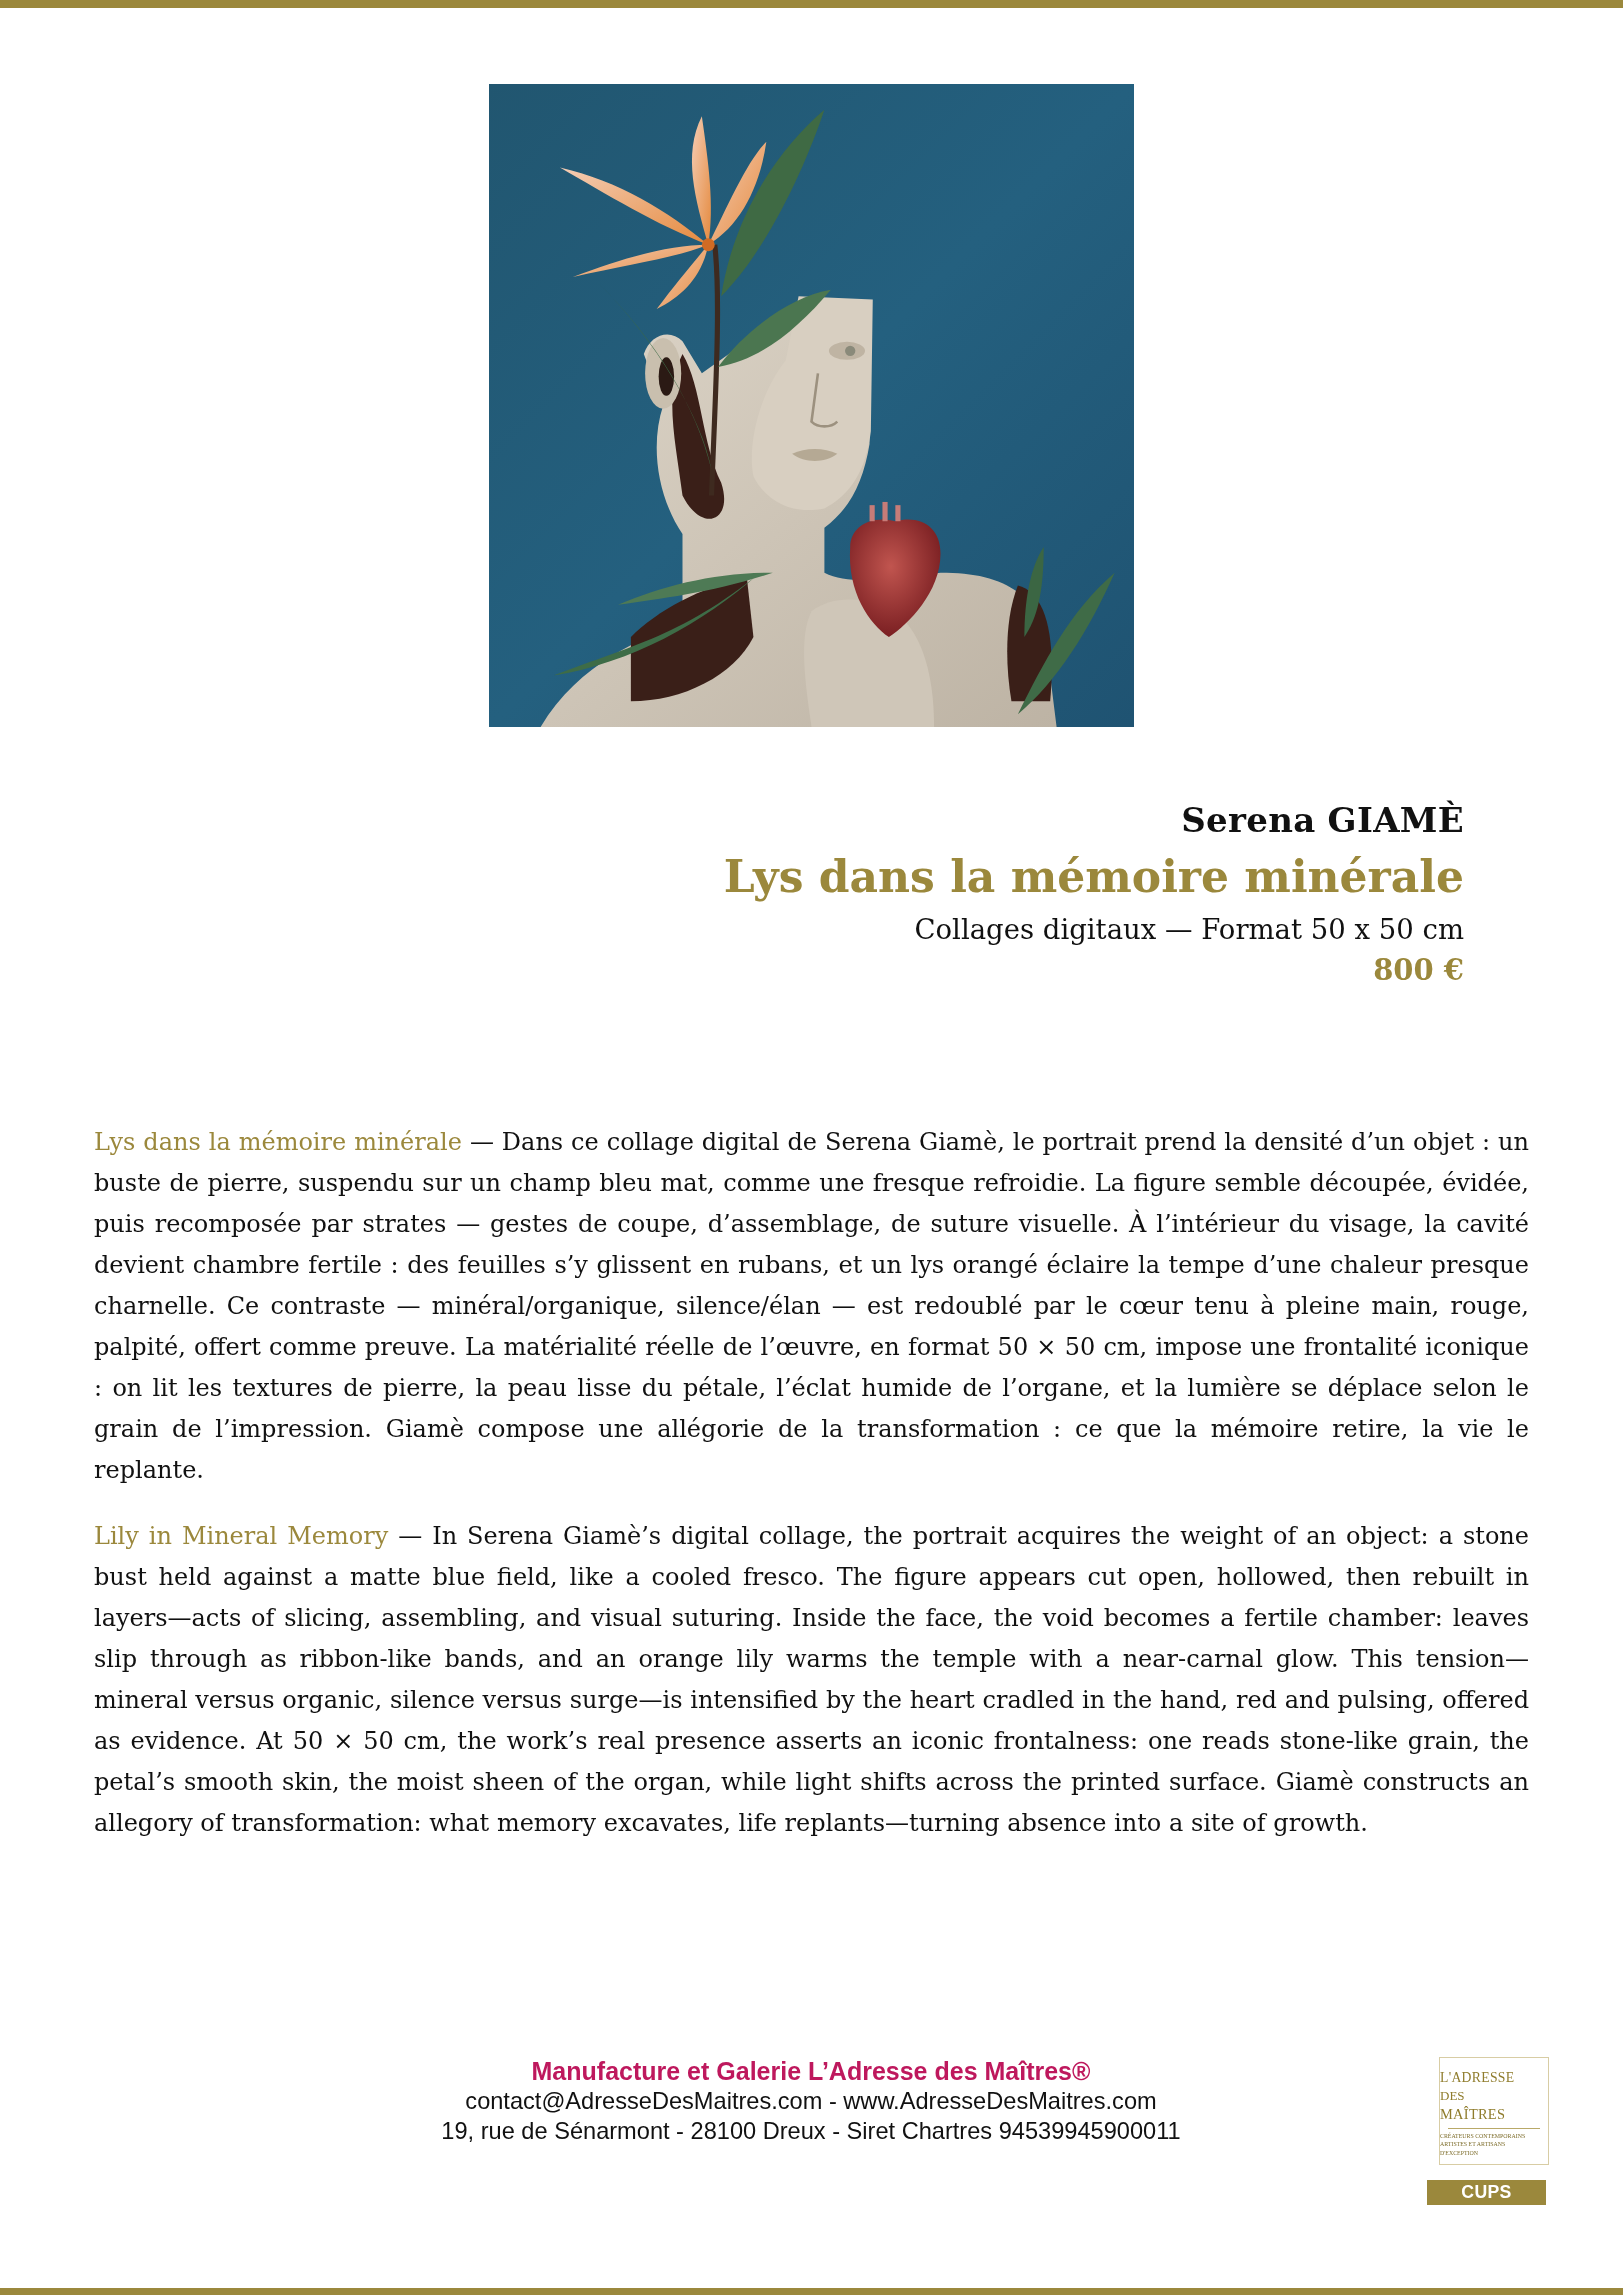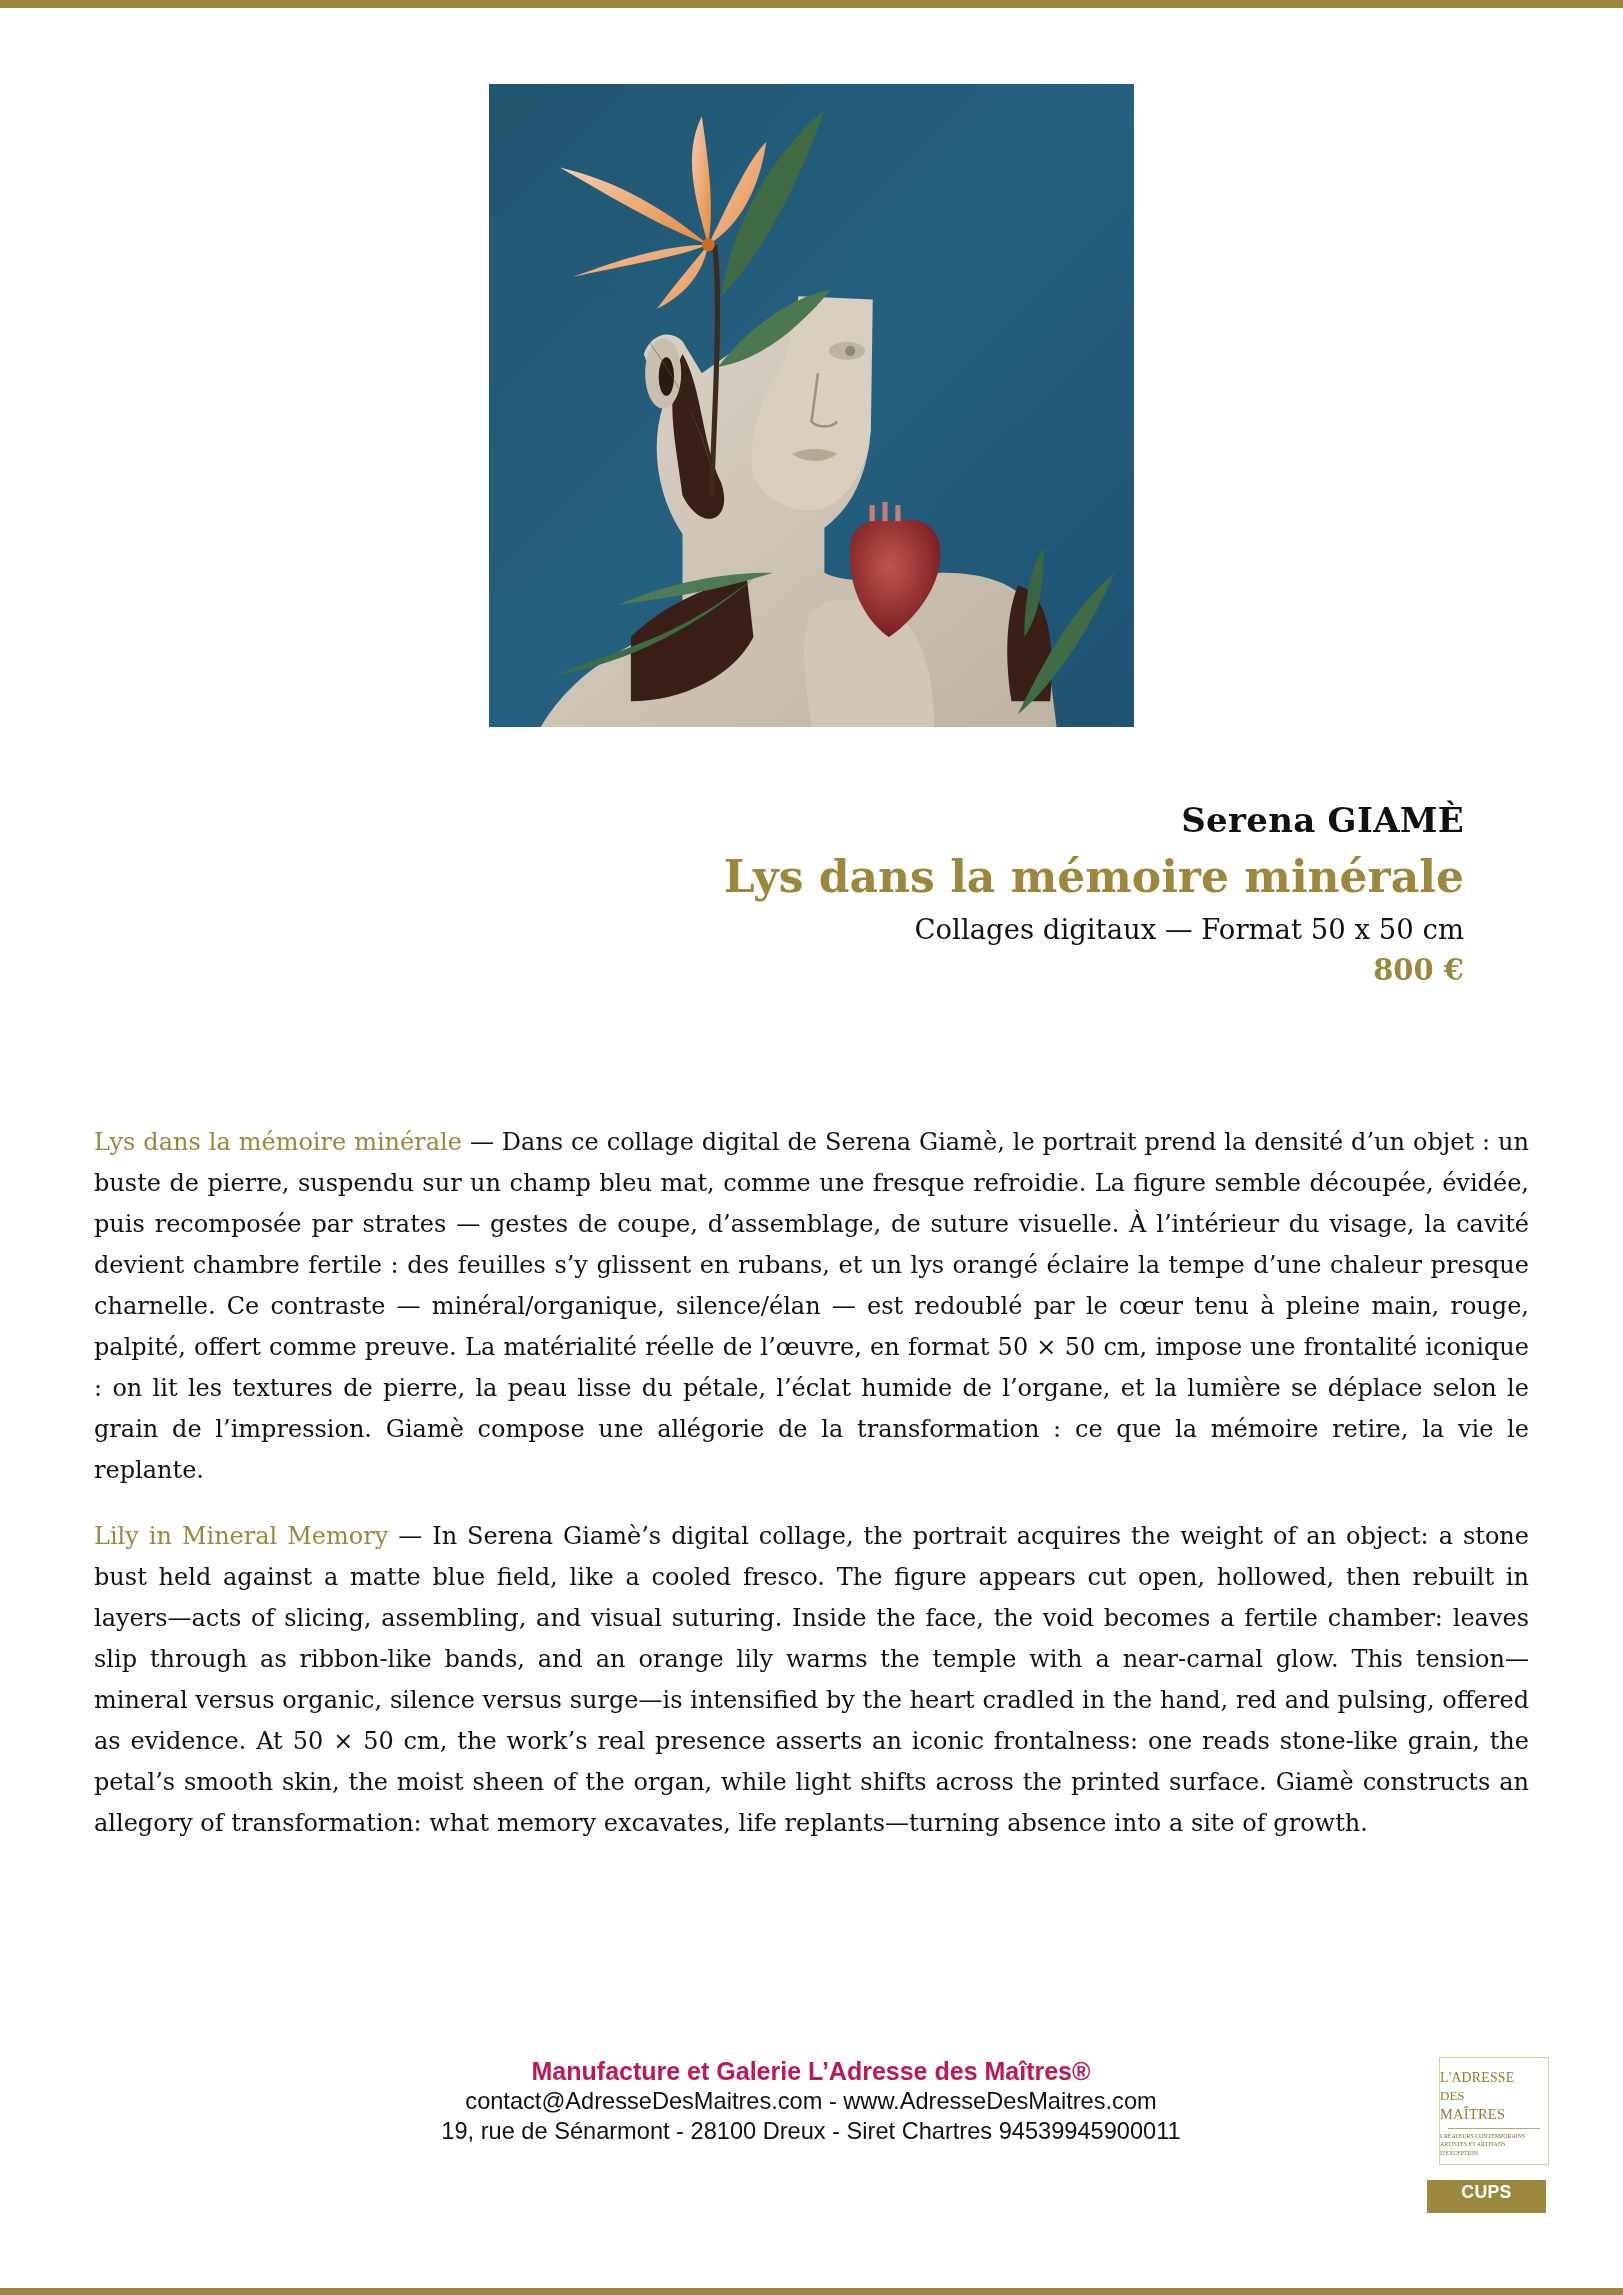--- a/index.html
+++ b/index.html
@@ -114,21 +114,21 @@
     .logo .l2 { font-size: 13px; margin-top: 2.6px; }
     .logo .l3 { font-size: 14.4px; margin-top: 1.3px; letter-spacing: 0.3px; }
     .logo .rule { width: 92px; height: 0.7px; background: #b9a968; margin: 5.2px auto 3.3px auto; }
     .logo .l4 { font-size: 5.9px; line-height: 8.5px; color: #7e6d2b; }
 
     .cups {
       position: absolute;
       left: 1427px;
       top: 2180px;
       width: 119px;
-      height: 33px;
+      height: 25px;
       background: #9b883c;
       color: #ffffff;
       font-family: "Liberation Sans", "DejaVu Sans", sans-serif;
       font-weight: bold;
       font-size: 17.7px;
       line-height: 25px;
       text-align: center;
       letter-spacing: 0.3px;
     }
   </style>

